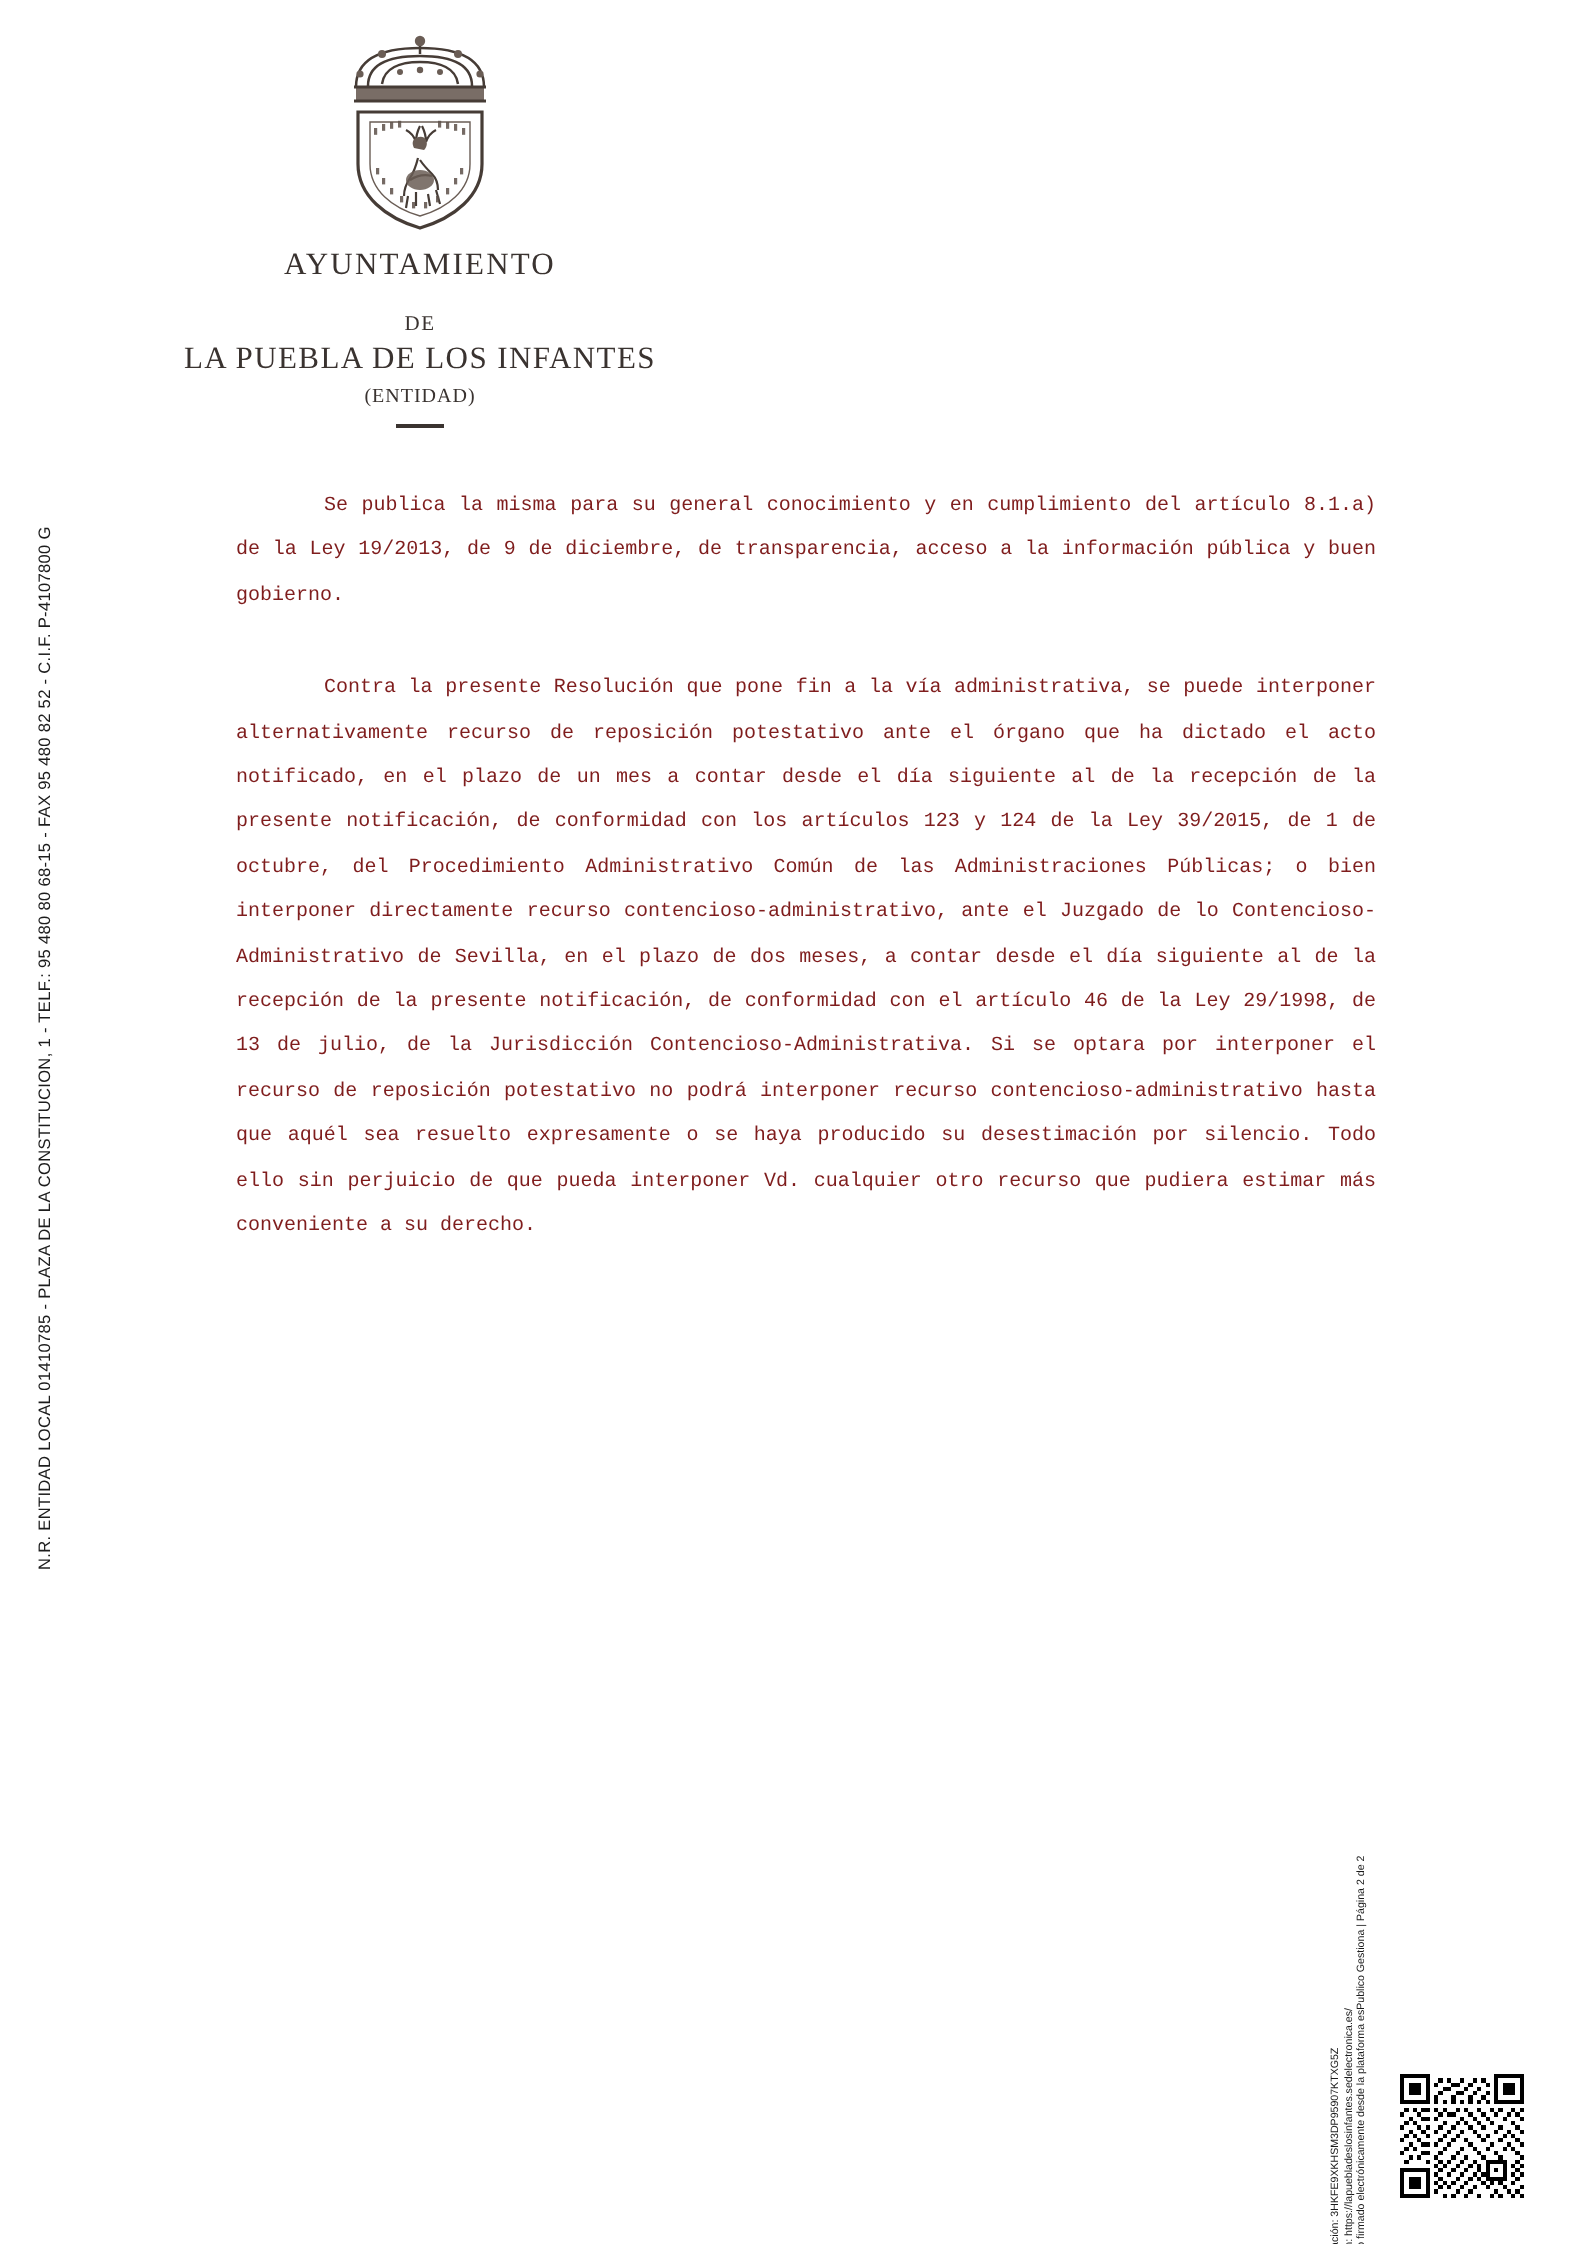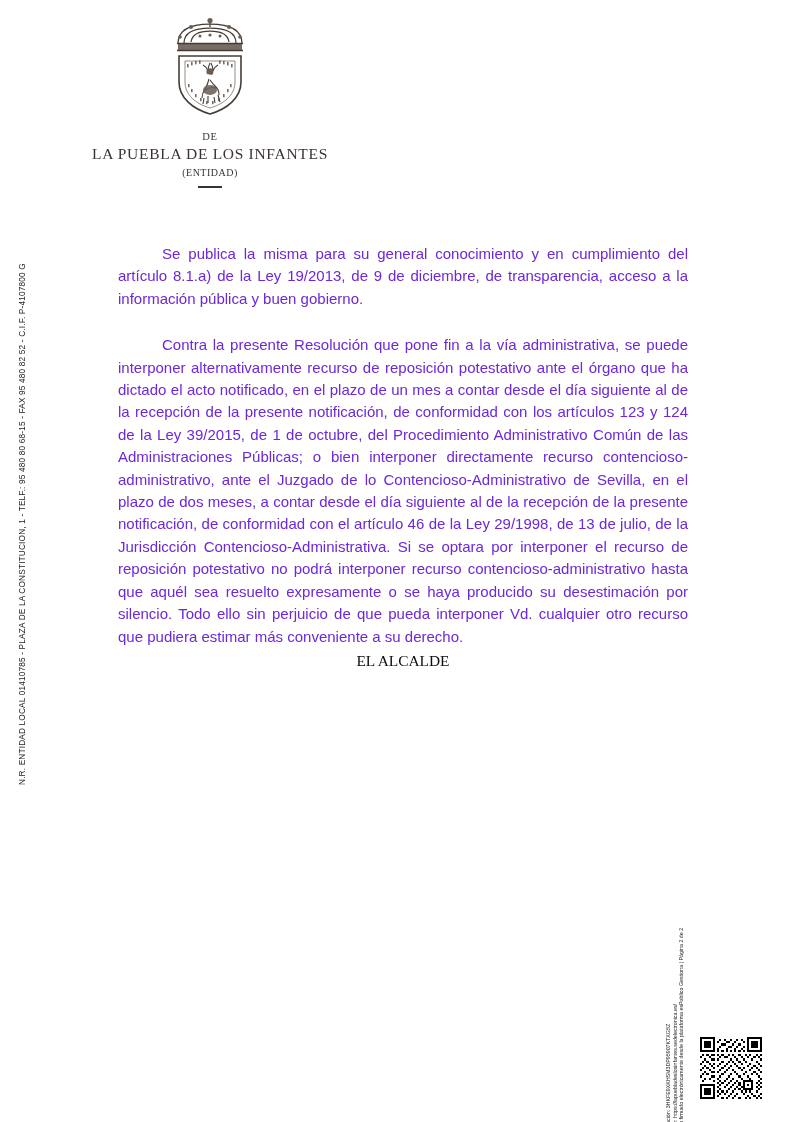--- a/index.html
+++ b/index.html
@@ -70,26 +70,26 @@
   }
 
   
   .body-col {
     position: absolute;
     left: 118px;
     top: 243px;
     width: 570px;
   }
   .para {
-    font-family: Liberation Sans, sans-serif;
-    font-size: 15px;
+    font-family: Liberation Mono, monospace;
+    font-size: 10px;
     line-height: 22.4px;
     text-align: justify;
     text-indent: 44px;
-    color: #6d28d9;
+    color: #7f1d1d;
     margin: 0 0 24px 0;
     hyphens: none;
   }
   .para.tight { margin-bottom: 12px; }
 
   .center-line {
     font-family: "Liberation Serif", serif;
     font-size: 15.4px;
     line-height: 22px;
     text-align: center;
@@ -200,35 +200,33 @@
           <rect x="36" y="86" width="1.6" height="3.2"></rect>
         <rect x="42" y="89" width="1.6" height="3.2"></rect>
           <rect x="48" y="89" width="1.6" height="3.2"></rect>
         <rect x="54" y="86" width="1.6" height="3.2"></rect>
           <rect x="59" y="82" width="1.6" height="3.2"></rect>
         <rect x="63" y="77" width="1.6" height="3.2"></rect>
           <rect x="66" y="72" width="1.6" height="3.2"></rect>
       </g>
     </svg>
 
+    <div class="lh-line1">AYUNTAMIENTO</div>
     <div class="lh-line2">DE</div>
     <div class="lh-line3">LA PUEBLA DE LOS INFANTES</div>
     <div class="lh-line4">(ENTIDAD)</div>
     <div class="lh-rule"></div>
   </div>
 
   <div class="body-col">
     <p class="para">Se publica la misma para su general conocimiento y en cumplimiento del artículo 8.1.a) de la Ley 19/2013, de 9 de diciembre, de transparencia, acceso a la información pública y buen gobierno.</p>
     <p class="para tight">Contra la presente Resolución que pone fin a la vía administrativa, se puede interponer alternativamente recurso de reposición potestativo ante el órgano que ha dictado el acto notificado, en el plazo de un mes a contar desde el día siguiente al de la recepción de la presente notificación, de conformidad con los artículos 123 y 124 de la Ley 39/2015, de 1 de octubre, del Procedimiento Administrativo Común de las Administraciones Públicas; o bien interponer directamente recurso contencioso-administrativo, ante el Juzgado de lo Contencioso-Administrativo de Sevilla, en el plazo de dos meses, a contar desde el día siguiente al de la recepción de la presente notificación, de conformidad con el artículo 46 de la Ley 29/1998, de 13 de julio, de la Jurisdicción Contencioso-Administrativa. Si se optara por interponer el recurso de reposición potestativo no podrá interponer recurso contencioso-administrativo hasta que aquél sea resuelto expresamente o se haya producido su desestimación por silencio. Todo ello sin perjuicio de que pueda interponer Vd. cualquier otro recurso que pudiera estimar más conveniente a su derecho.</p>
   </div>
 
 
-  <div class="sig-role">
-    <div class="center-line">EL ALCALDE</div>
-  </div>
 
 
   <div class="left-strip">N.R. ENTIDAD LOCAL 01410785 - PLAZA DE LA CONSTITUCION, 1 - TELF.: 95 480 80 68-15 - FAX 95 480 82 52 - C.I.F. P-4107800 G</div>
 
   <div class="right-strip-2">
     <div>
       <span>Cód. Validación:</span>
       <span>3HKFE9XKHSM3DP95907KTXG5Z</span>
     </div>
     <div>

